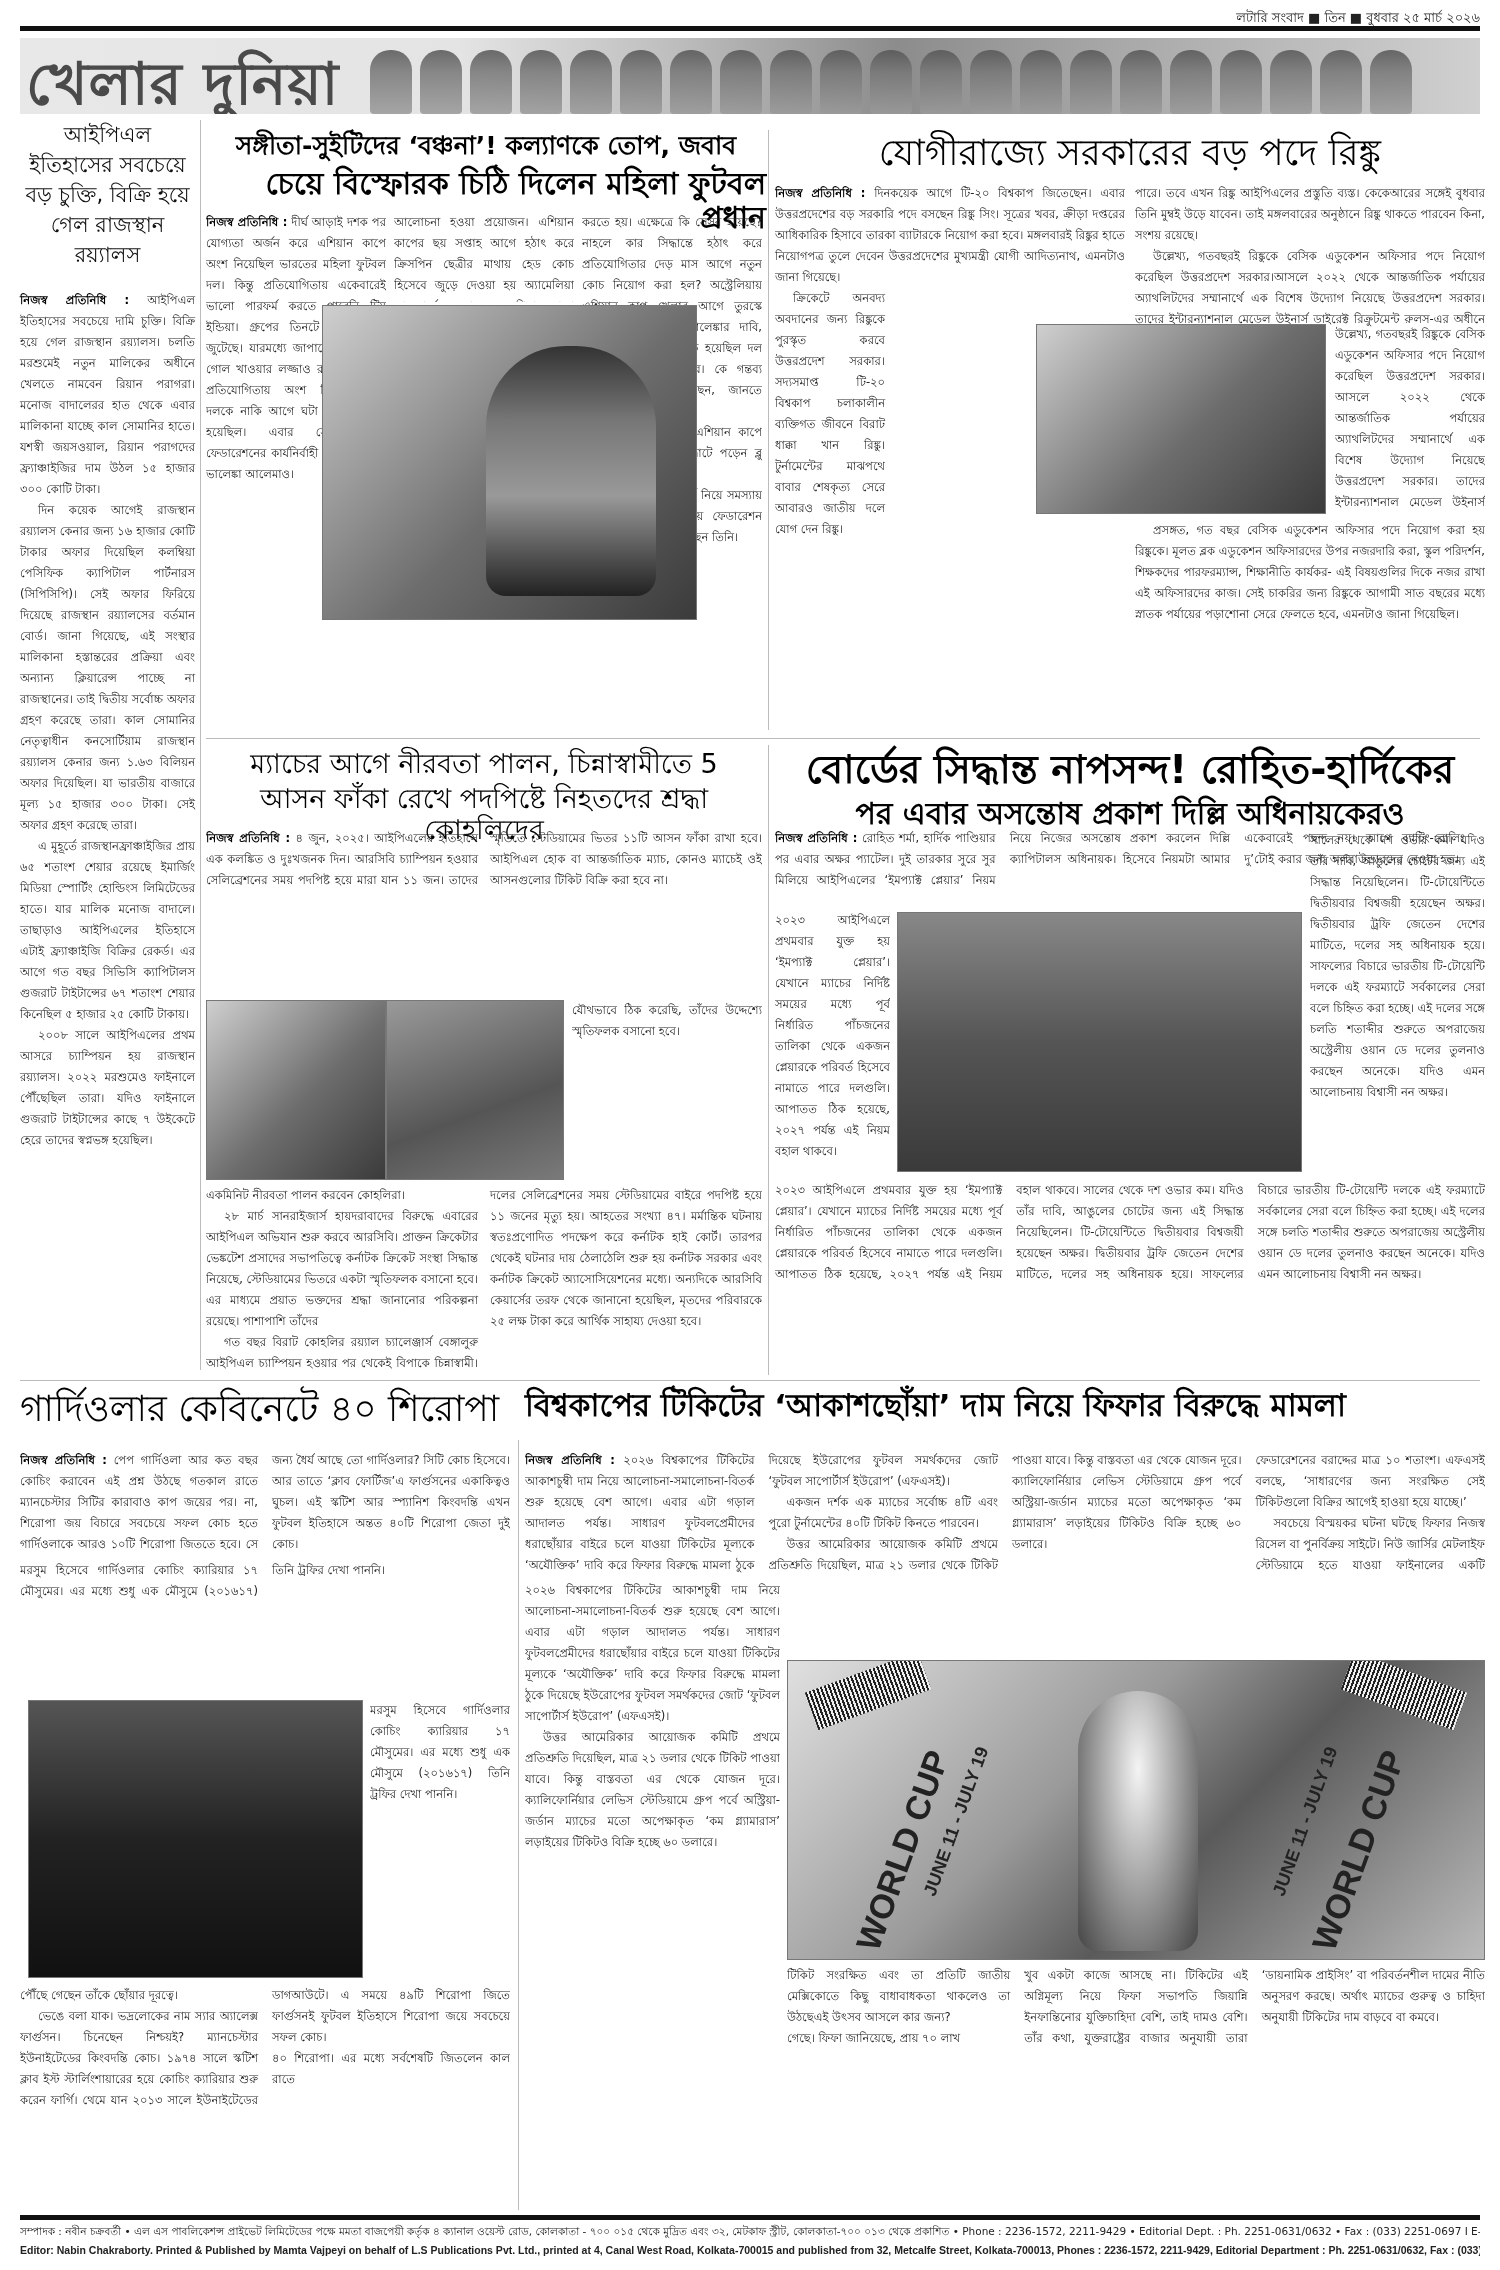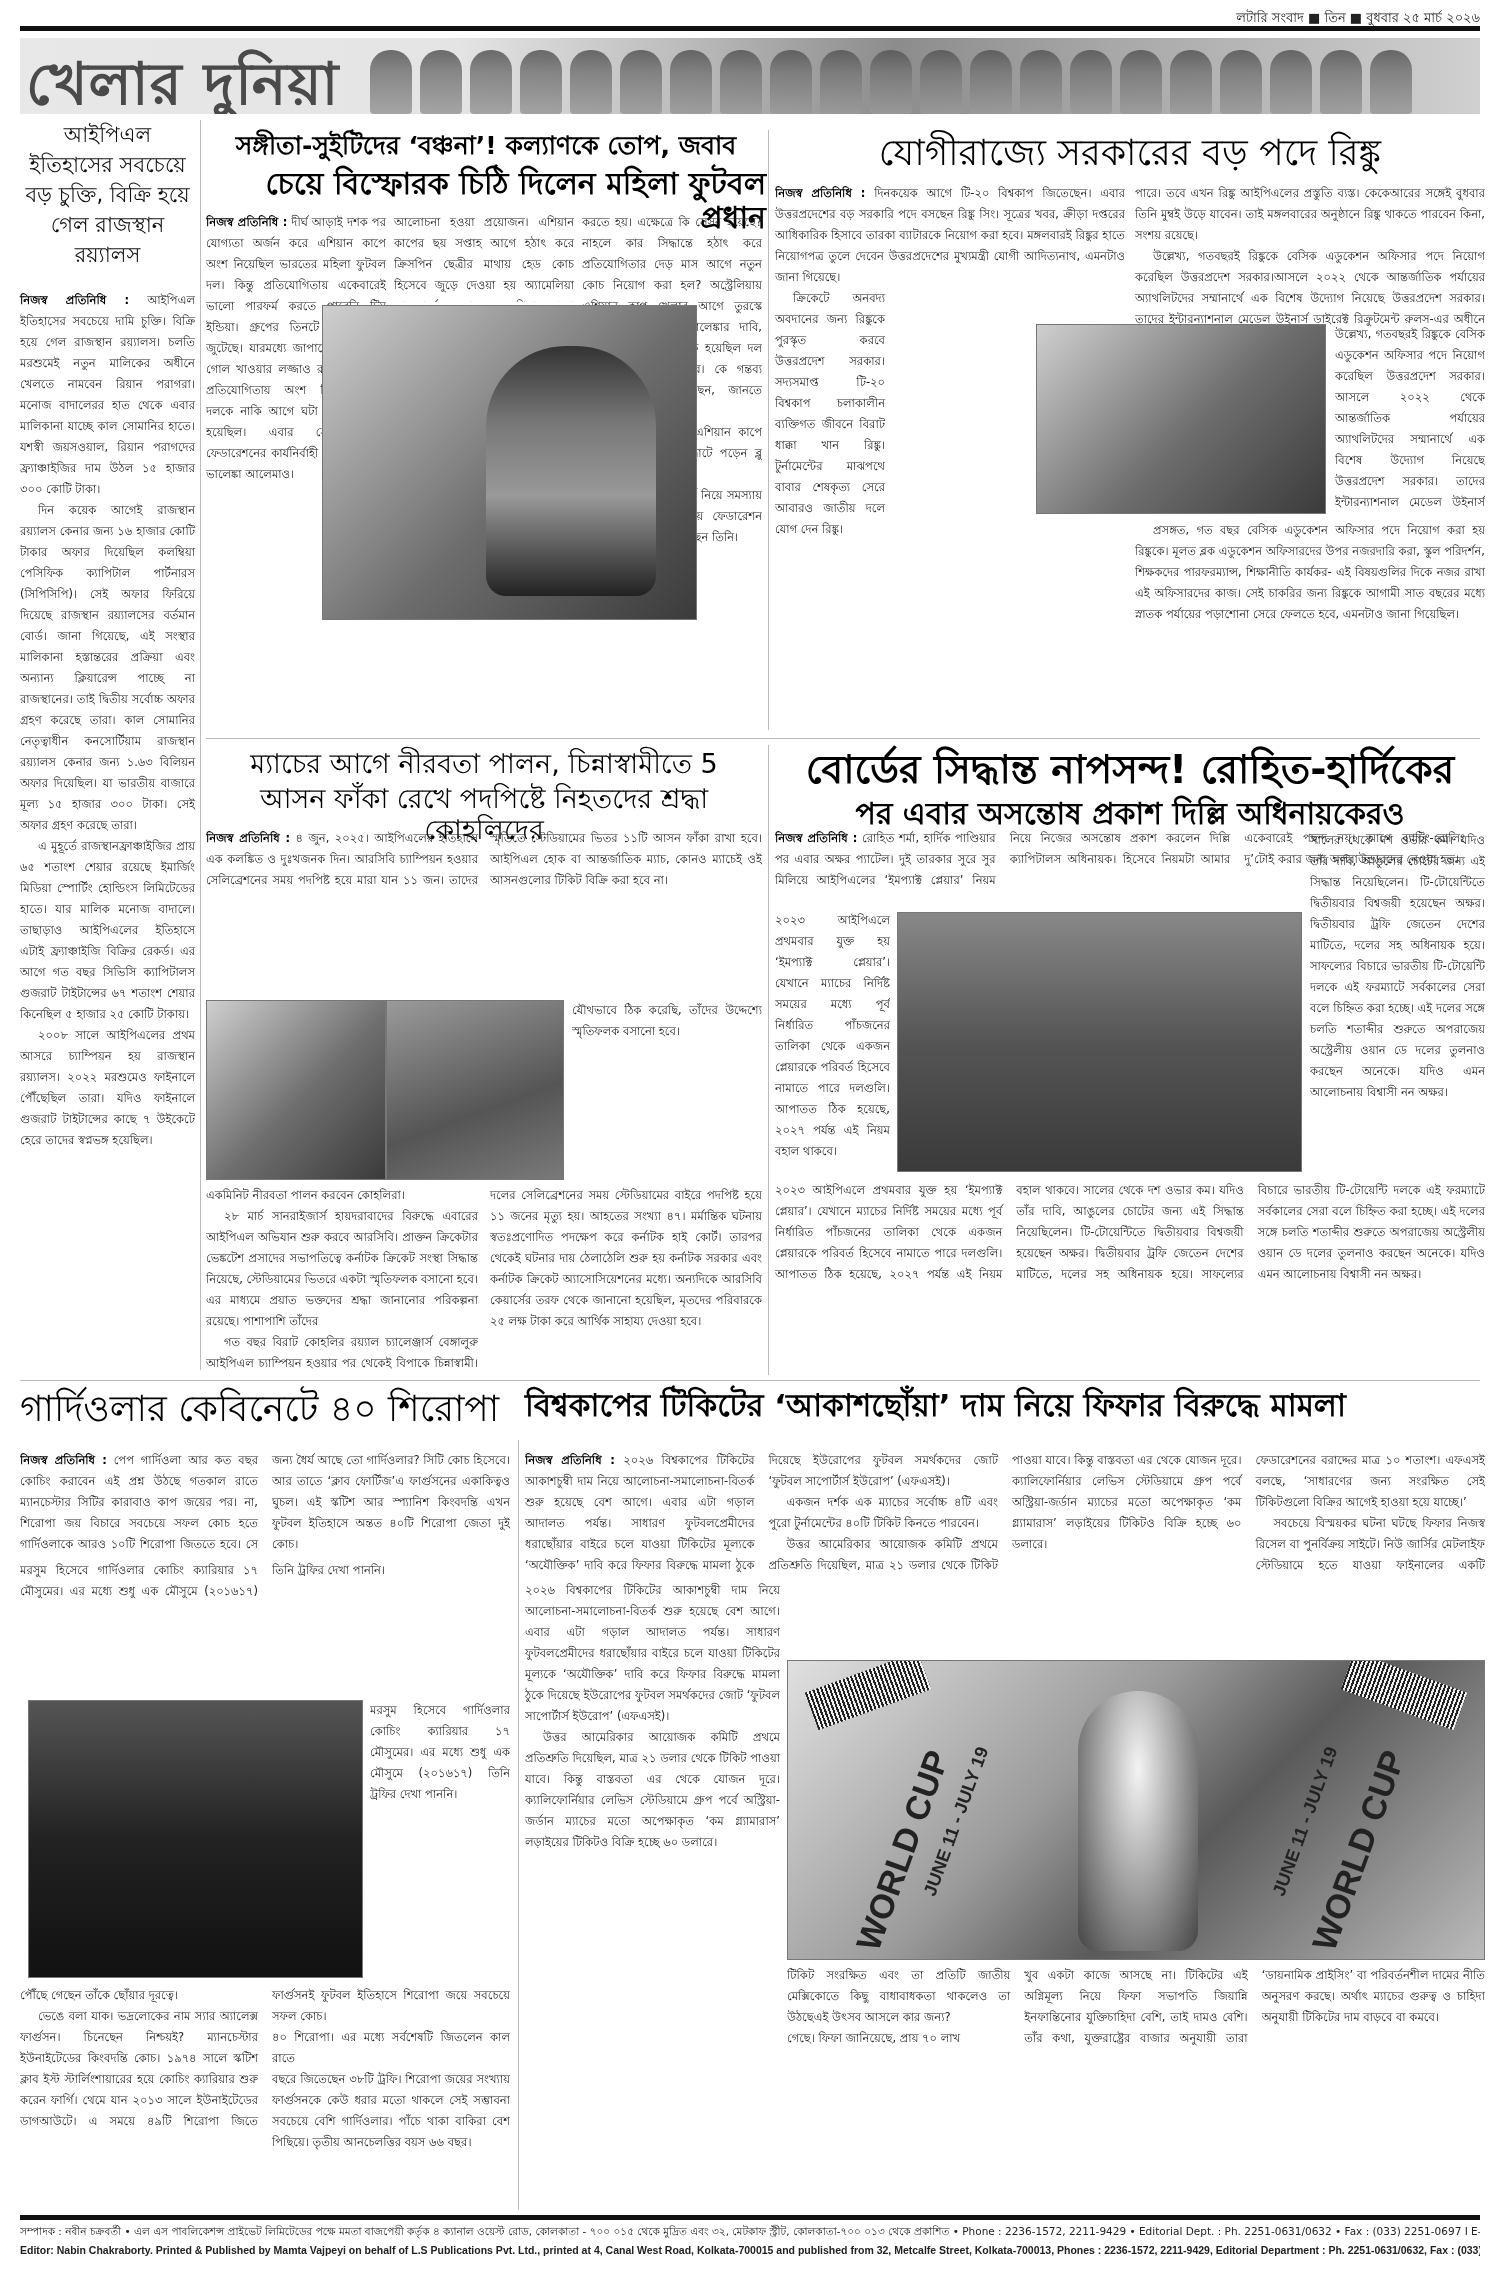--- a/index.html
+++ b/index.html
@@ -180,21 +180,20 @@
   <span>মরসুম হিসেবে গার্দিওলার কোচিং ক্যারিয়ার ১৭ মৌসুমের। এর মধ্যে শুধু এক মৌসুমে (২০১৬১৭) তিনি ট্রফির দেখা পাননি।</span>
 </div>
 <div class="abs photo" style="left:28px; top:1700px; width:335px; height:278px; background:linear-gradient(180deg,#555,#222 50%,#111);"></div>
 <div class="abs col-text" style="left:370px; top:1700px; width:140px; height:278px; overflow:hidden;">
   <span>মরসুম হিসেবে গার্দিওলার কোচিং ক্যারিয়ার ১৭ মৌসুমের। এর মধ্যে শুধু এক মৌসুমে (২০১৬১৭) তিনি ট্রফির দেখা পাননি।</span>
 </div>
 <div class="abs col-text" style="left:20px; top:1985px; width:490px; height:225px; overflow:hidden; column-count:2; column-gap:14px;">
   <span>পৌঁছে গেছেন তাঁকে ছোঁয়ার দূরত্বে।</span>
   <p style="text-indent:18px">ভেঙে বলা যাক। ভদ্রলোকের নাম স্যার অ্যালেক্স ফার্গুসন। চিনেছেন নিশ্চয়ই? ম্যানচেস্টার ইউনাইটেডের কিংবদন্তি কোচ। ১৯৭৪ সালে স্কটিশ ক্লাব ইস্ট স্টার্লিংশায়ারের হয়ে কোচিং ক্যারিয়ার শুরু করেন ফার্গি। থেমে যান ২০১৩ সালে ইউনাইটেডের ডাগআউটে। এ সময়ে ৪৯টি শিরোপা জিতে ফার্গুসনই ফুটবল ইতিহাসে শিরোপা জয়ে সবচেয়ে সফল কোচ।</p>
   <p>৪০ শিরোপা। এর মধ্যে সর্বশেষটি জিতলেন কাল রাতে</p>
-  <p>বছরে জিতেছেন ৩৮টি ট্রফি। শিরোপা জয়ের সংখ্যায় ফার্গুসনকে কেউ ধরার মতো থাকলে সেই সম্ভাবনা সবচেয়ে বেশি গার্দিওলার। পাঁচে থাকা বাকিরা বেশ পিছিয়ে। তৃতীয় আনচেলত্তির বয়স ৬৬ বছর।</p>
 </div>
 <div class="abs vline" style="left:518px; top:1440px; height:770px;"></div>
 
 <div class="abs" style="left:525px; top:1388px; width:960px;">
   <div class="hl bold" style="font-size:31px;">বিশ্বকাপের টিকিটের ‘আকাশছোঁয়া’ দাম নিয়ে ফিফার বিরুদ্ধে মামলা</div>
 </div>
 <div class="abs col-text" style="left:525px; top:1450px; width:960px; height:130px; overflow:hidden; column-count:4; column-gap:14px;">
   <span class="byline">নিজস্ব প্রতিনিধি :</span>
   <span>২০২৬ বিশ্বকাপের টিকিটের আকাশচুম্বী দাম নিয়ে আলোচনা-সমালোচনা-বিতর্ক শুরু হয়েছে বেশ আগে। এবার এটা গড়াল আদালত পর্যন্ত। সাধারণ ফুটবলপ্রেমীদের ধরাছোঁয়ার বাইরে চলে যাওয়া টিকিটের মূল্যকে ‘অযৌক্তিক’ দাবি করে ফিফার বিরুদ্ধে মামলা ঠুকে দিয়েছে ইউরোপের ফুটবল সমর্থকদের জোট ‘ফুটবল সাপোর্টার্স ইউরোপ’ (এফএসই)।</span>
   <p style="text-indent:18px">একজন দর্শক এক ম্যাচের সর্বোচ্চ ৪টি এবং পুরো টুর্নামেন্টের ৪০টি টিকিট কিনতে পারবেন।</p>

